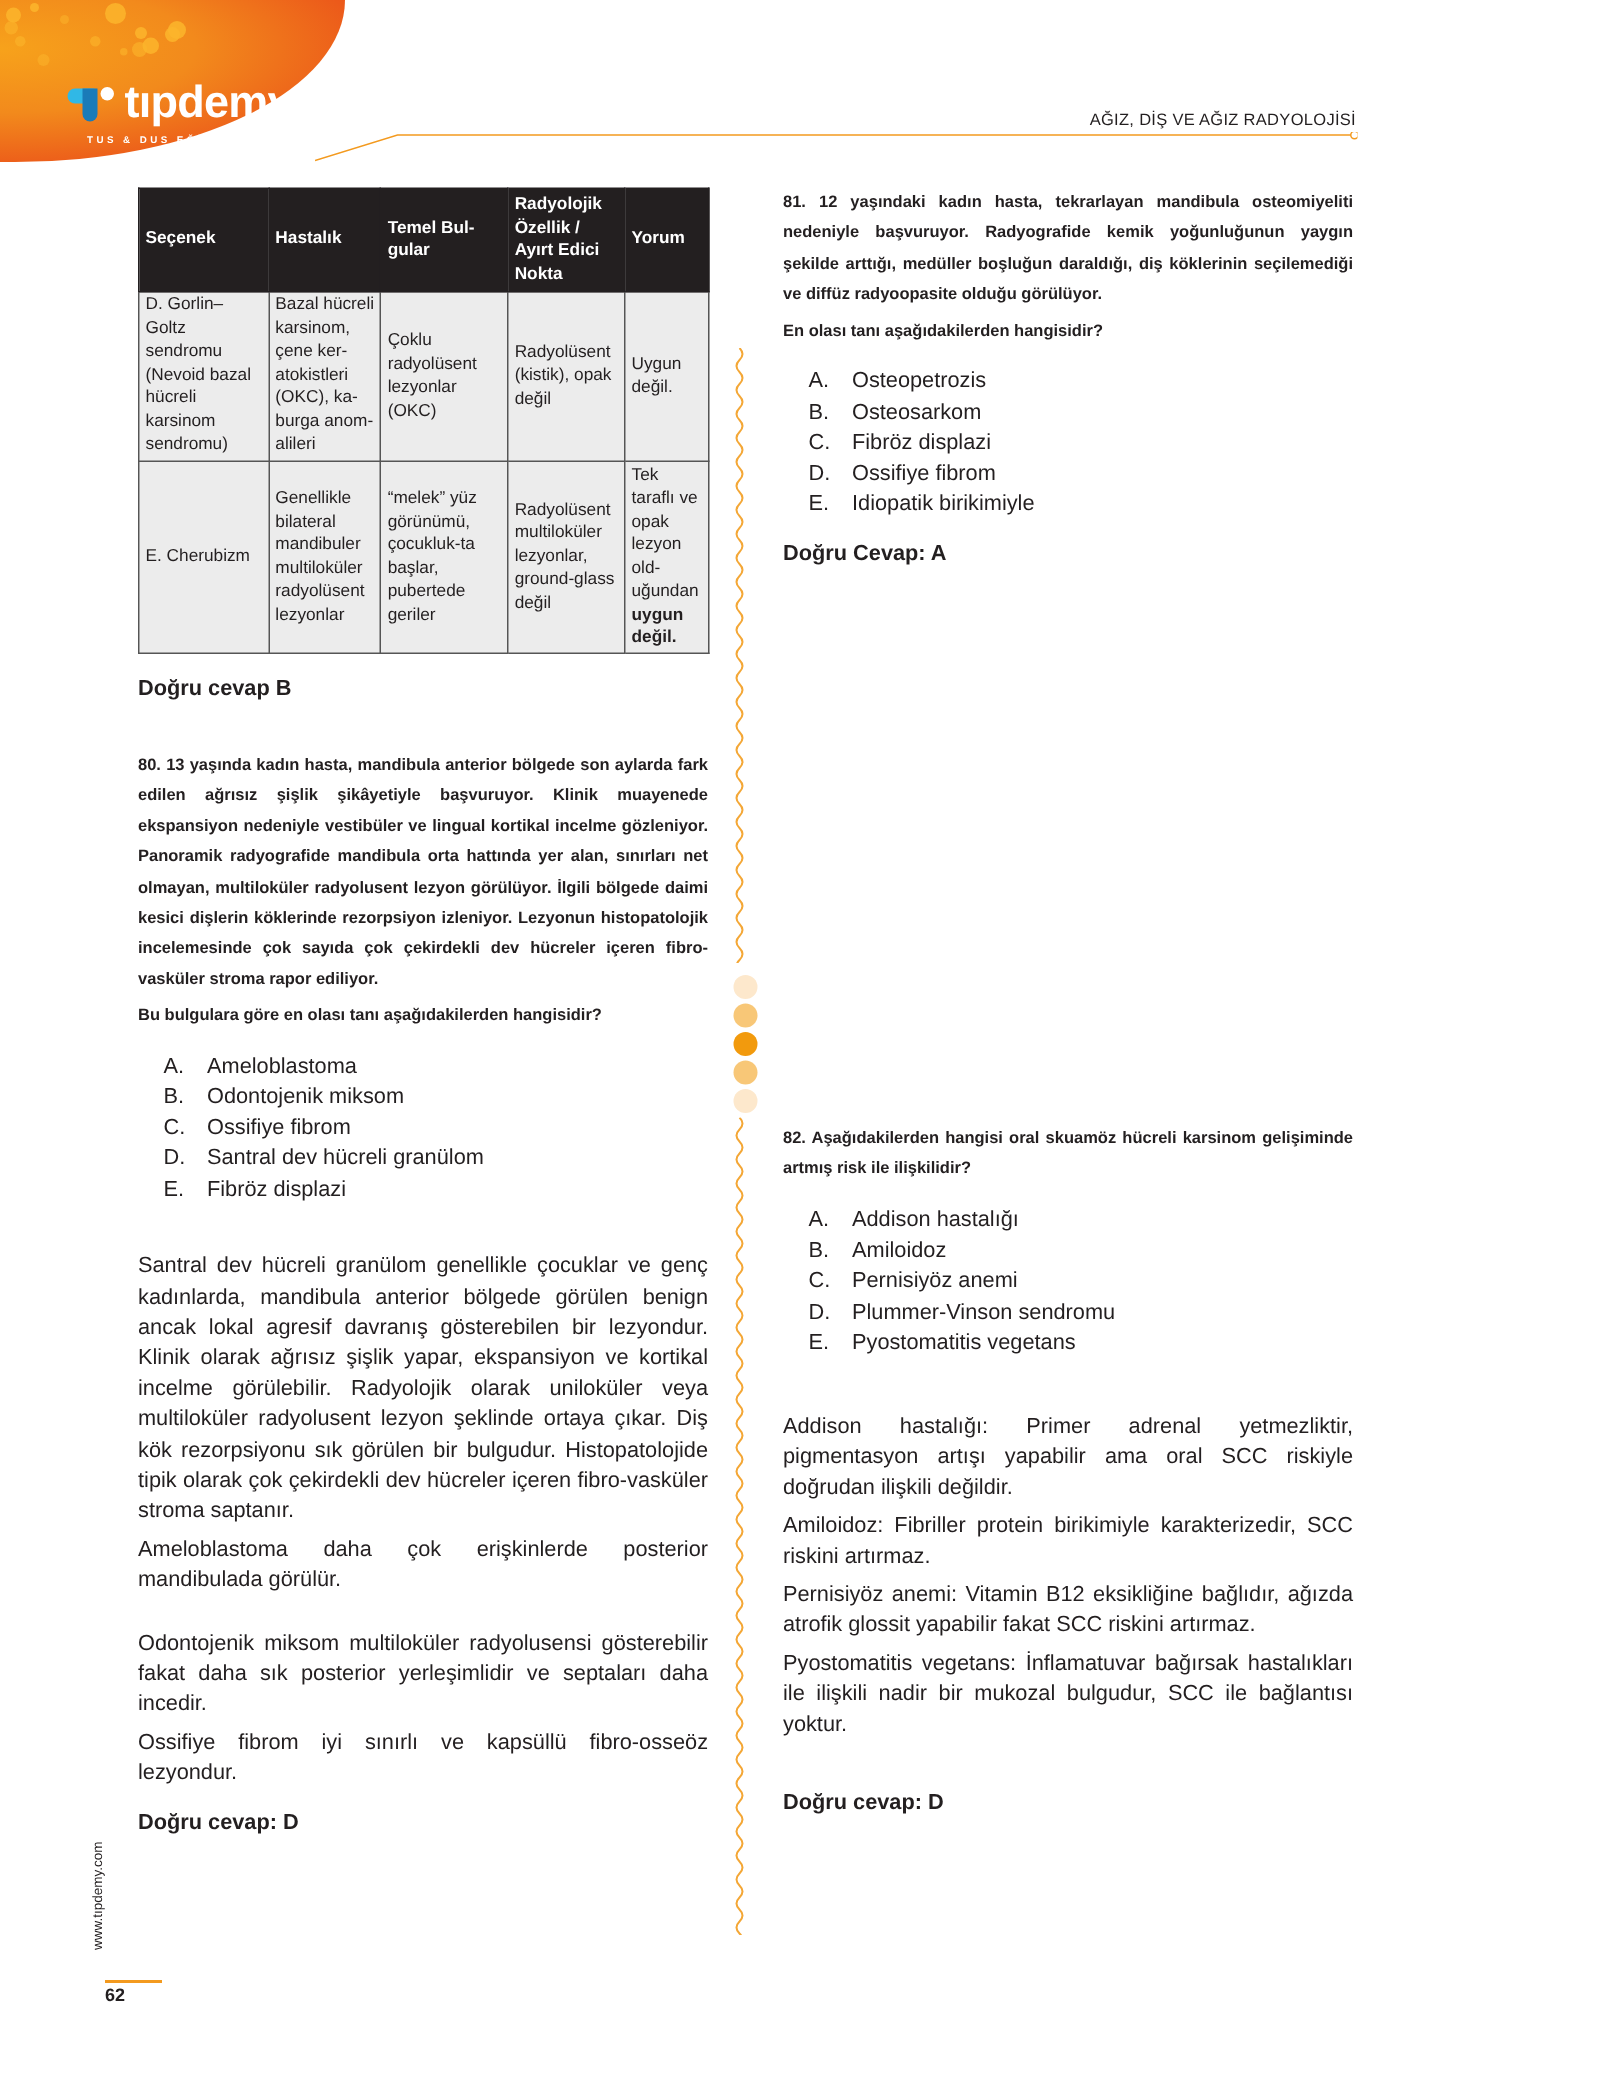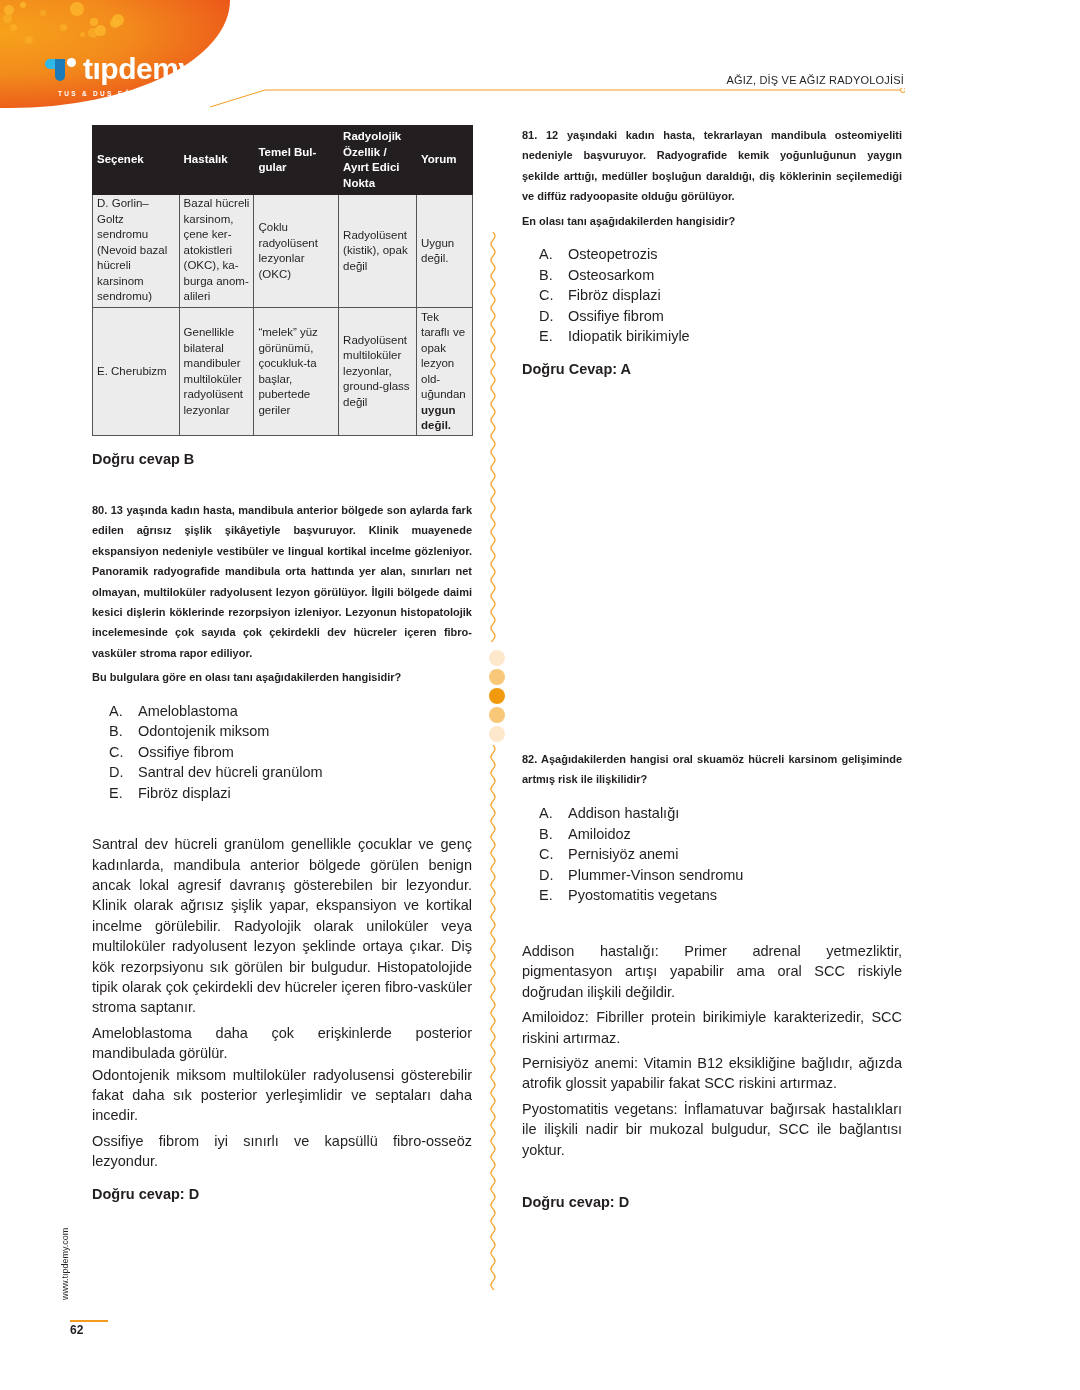--- a/index.html
+++ b/index.html
@@ -166,21 +166,21 @@
         <span>Santral dev hücreli granülom</span>
       </li>
     <li>
         <span class="l">E.</span>
         <span>Fibröz displazi</span>
       </li>
   </ul>
 
   <div class="p" style="margin-top:31px">Santral dev hücreli granülom genellikle çocuklar ve genç kadınlarda, mandibula anterior bölgede görülen benign ancak lokal agresif davranış gösterebilen bir lezyondur. Klinik olarak ağrısız şişlik yapar, ekspansiyon ve kortikal incelme görülebilir. Radyolojik olarak uniloküler veya multiloküler radyolusent lezyon şeklinde ortaya çıkar. Diş kök rezorpsiyonu sık görülen bir bulgudur. Histopatolojide tipik olarak çok çekirdekli dev hücreler içeren fibro-vasküler stroma saptanır.</div>
   <div class="p" style="margin-top:5px">Ameloblastoma daha çok erişkinlerde posterior mandibulada görülür.</div>
-  <div class="p" style="margin-top:1px">Odontojenik miksom multiloküler radyolusensi gösterebilir fakat daha sık posterior yerleşimlidir ve septaları daha incedir.</div>
+  <div class="p" style="margin-top:22px">Odontojenik miksom multiloküler radyolusensi gösterebilir fakat daha sık posterior yerleşimlidir ve septaları daha incedir.</div>
   <div class="p" style="margin-top:5px">Ossifiye fibrom iyi sınırlı ve kapsüllü fibro-osseöz lezyondur.</div>
   <div class="answer" style="margin-top:14px">Doğru cevap: D</div>
 </div>
 
 <div class="col-right">
   <div class="q">81. 12 yaşındaki kadın hasta, tekrarlayan mandibula osteomiyeliti nedeniyle başvuruyor. Radyografide kemik yoğunluğunun yaygın şekilde arttığı, medüller boşluğun daraldığı, diş köklerinin seçilemediği ve diffüz radyoopasite olduğu görülüyor.</div>
   <div class="q" style="margin-top:4px">En olası tanı aşağıdakilerden hangisidir?</div>
   <ul class="opts" style="margin-top:13px">
     <li>
         <span class="l">A.</span>

